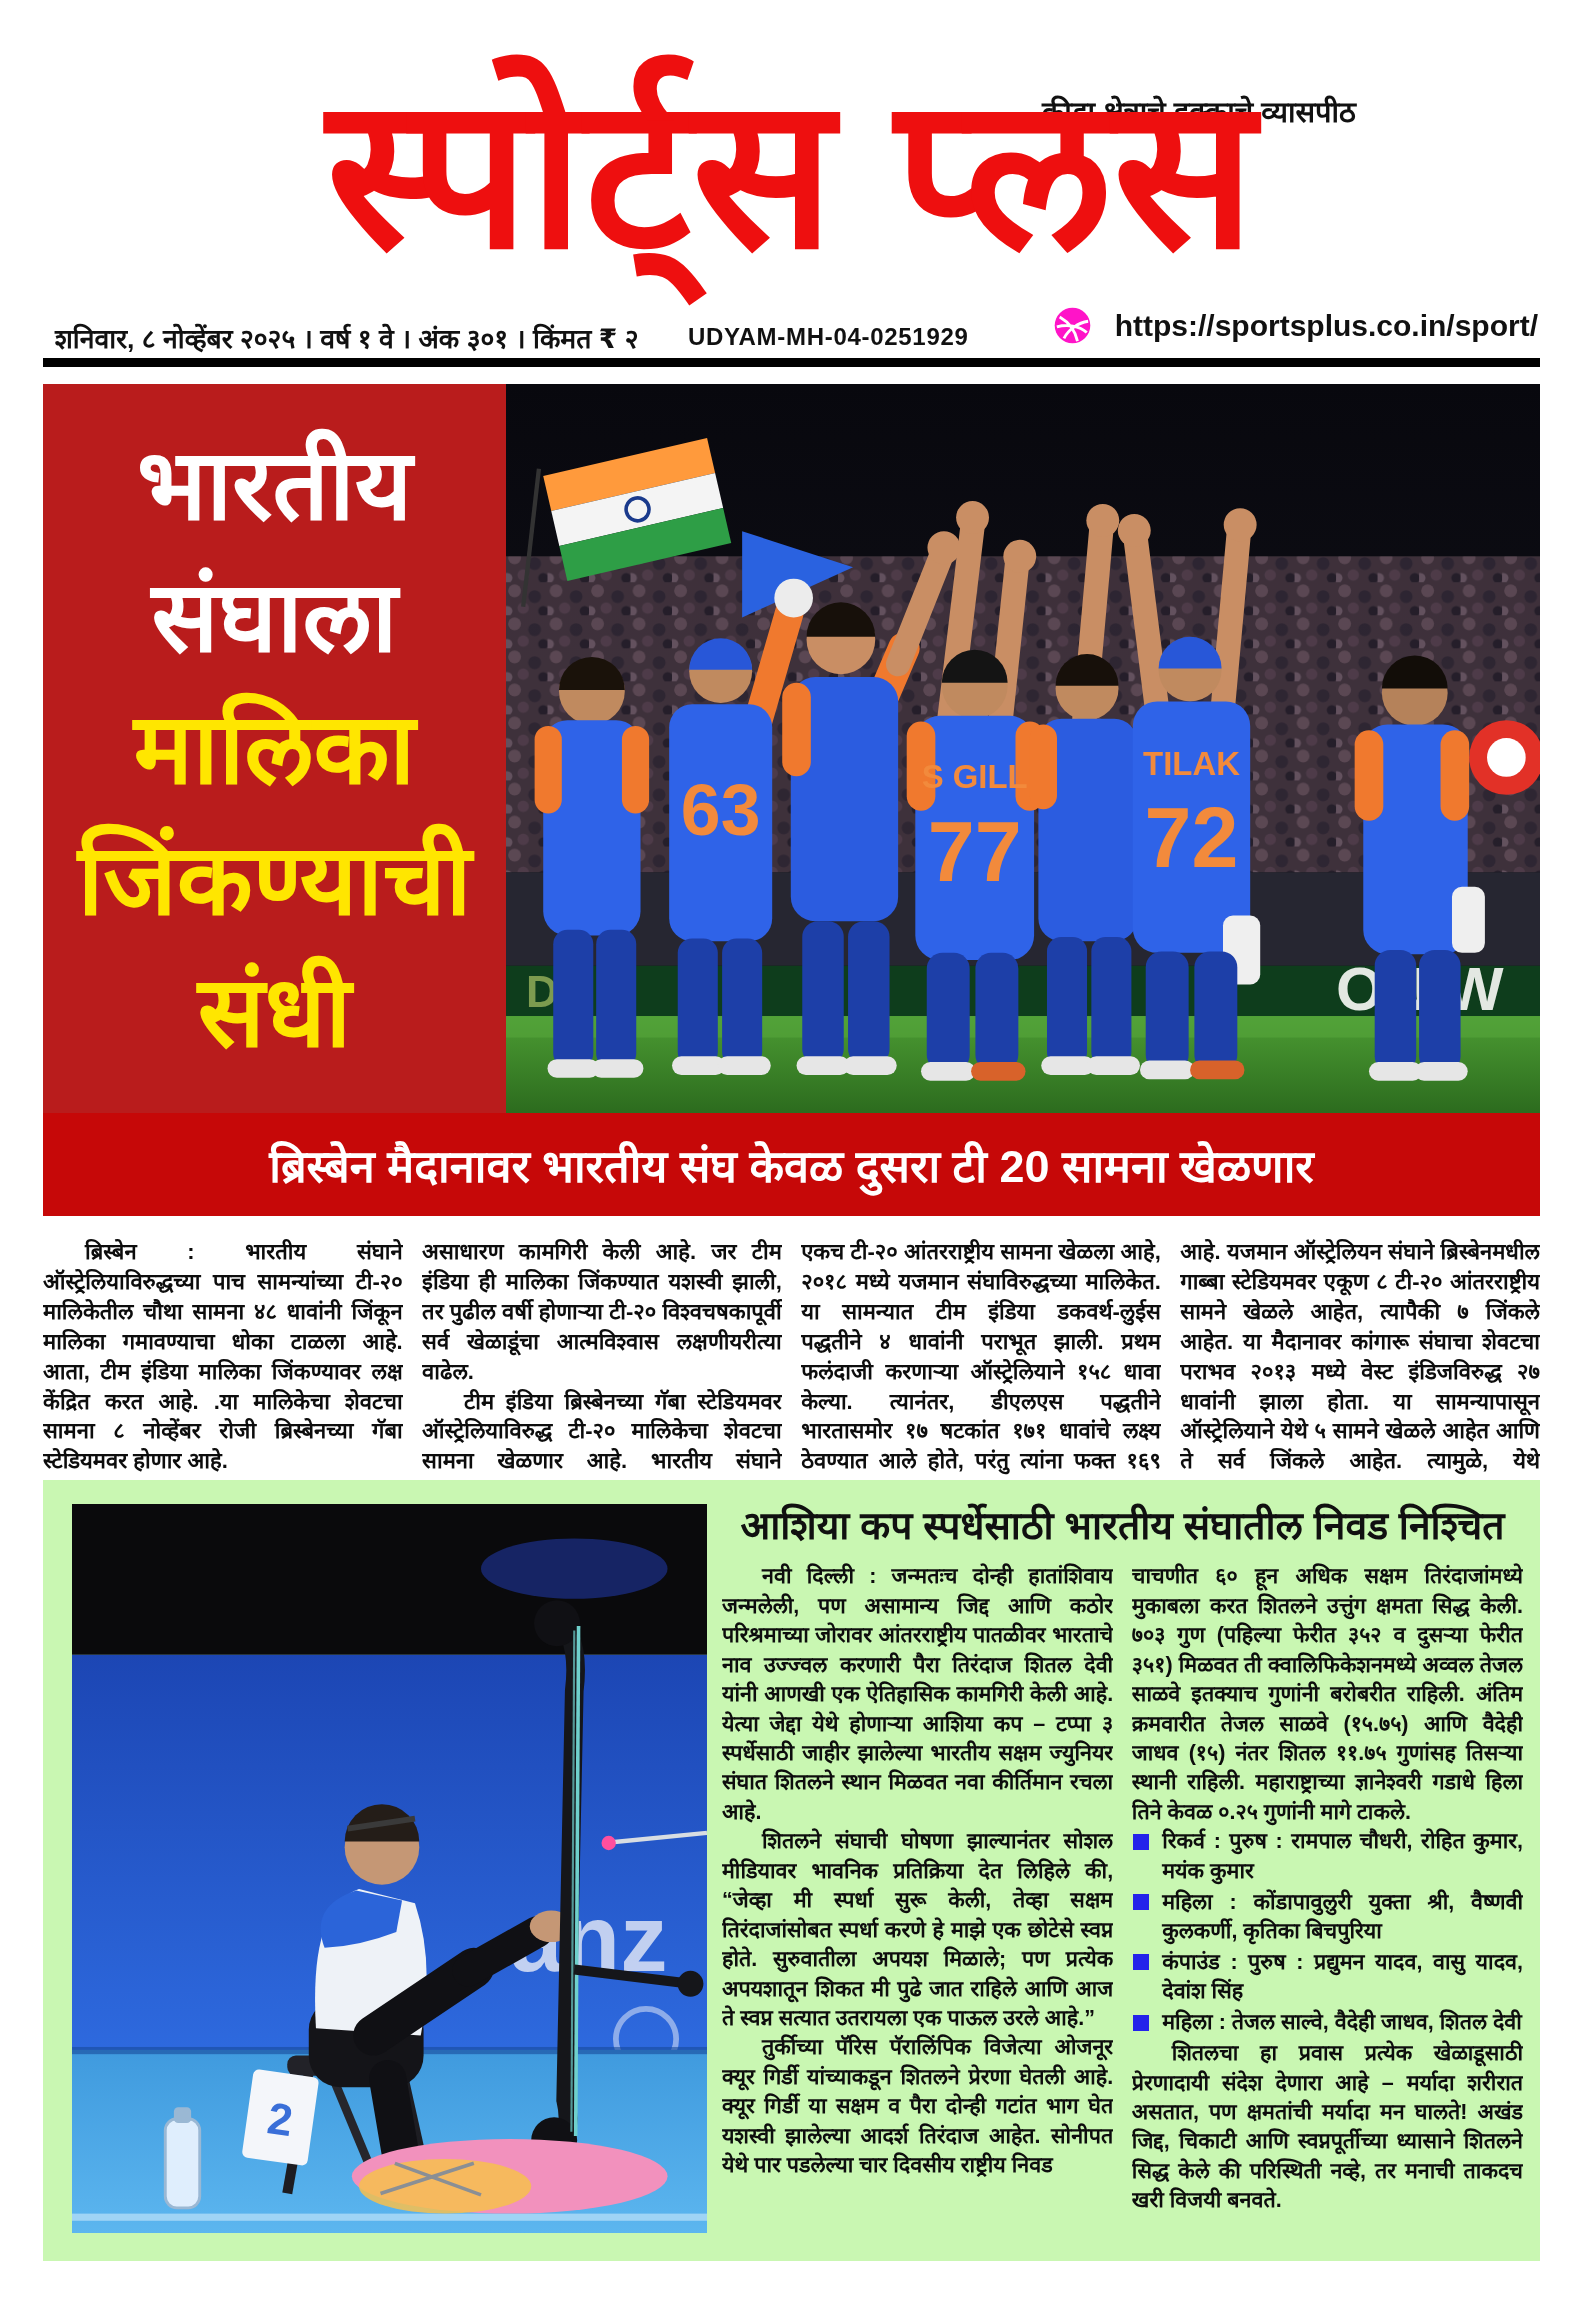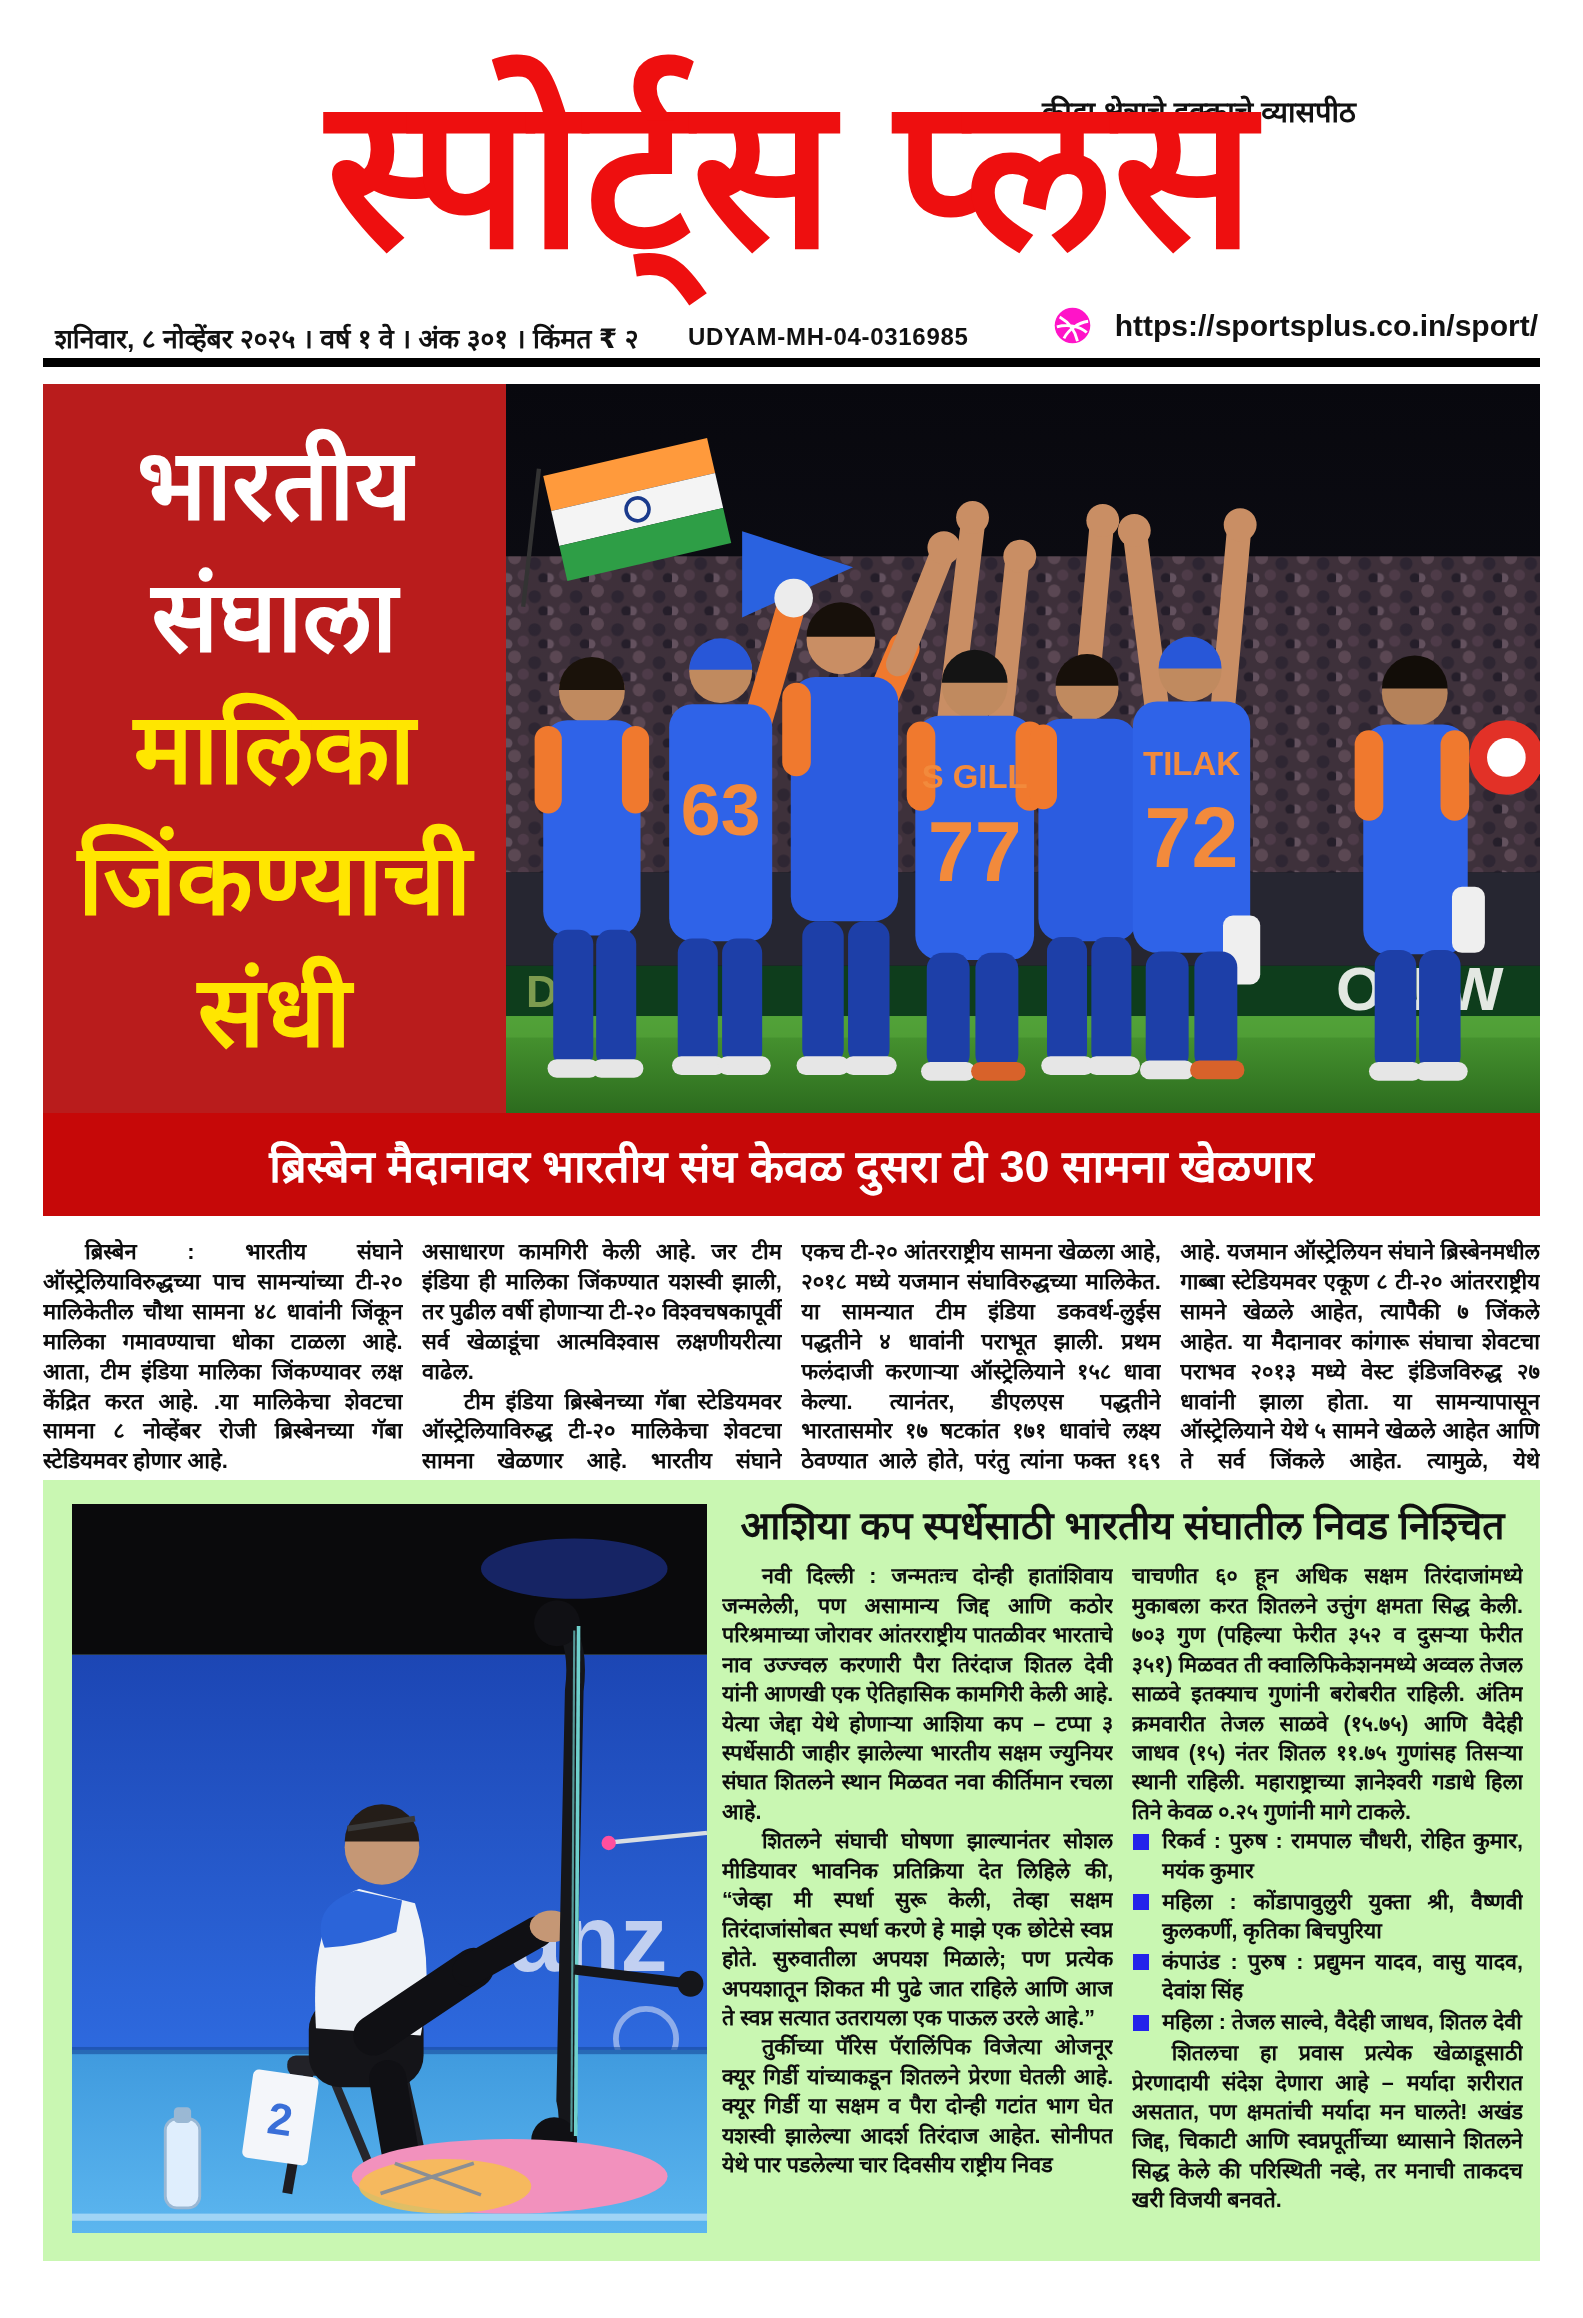--- a/index.html
+++ b/index.html
@@ -49,21 +49,21 @@
   svg text{font-family:"Liberation Sans","DejaVu Sans",sans-serif;}
 </style>
 </head>
 <body>
 
 <div class="page">
 
   <div class="tagline">क्रीडा क्षेत्राचे हक्काचे व्यासपीठ</div>
   <div class="masthead">स्पोर्ट्स प्लस</div>
   <div class="dateline">शनिवार, ८ नोव्हेंबर २०२५ । वर्ष १ वे । अंक ३०१ । किंमत ₹ २</div>
-  <div class="registration">UDYAM-MH-04-0316985</div>
+  <div class="registration">UDYAM-MH-04-0251929</div>
   <a class="website" href="#">
     <svg class="ball-icon" viewBox="0 0 52 52">
       <circle cx="26" cy="26" r="25" fill="#ff14c8"></circle>
       <path d="M8 14 C22 22 30 34 33 48 M14 44 C20 32 34 22 48 20 M4 28 C18 24 36 26 46 36" stroke="#ffffff" stroke-width="4" fill="none"></path>
     </svg>
     <span class="website-text">https://sportsplus.co.in/sport/</span>
   </a>
   <div class="header-rule"></div>
 
   <div class="story-box">
@@ -203,21 +203,21 @@
         <rect x="1306" y="482" width="40" height="126" rx="20" fill="#f0792e"></rect>
         <rect x="1322" y="700" width="46" height="92" rx="14" fill="#efefef"></rect>
         <rect x="1214" y="788" width="58" height="170" rx="22" fill="#1d3fa8"></rect>
         <rect x="1276" y="788" width="58" height="170" rx="22" fill="#1d3fa8"></rect>
         <rect x="1206" y="944" width="74" height="26" rx="13" fill="#e6e6e6"></rect>
         <rect x="1270" y="944" width="74" height="26" rx="13" fill="#e6e6e6"></rect>
       </g>
     </svg>
   </div>
 
-  <div class="banner">ब्रिस्बेन मैदानावर भारतीय संघ केवळ दुसरा टी 30 सामना खेळणार</div>
+  <div class="banner">ब्रिस्बेन मैदानावर भारतीय संघ केवळ दुसरा टी 20 सामना खेळणार</div>
 
   <div class="article">
     <div class="col">
       <p class="ind">ब्रिस्बेन : भारतीय संघाने ऑस्ट्रेलियाविरुद्धच्या पाच सामन्यांच्या टी-२० मालिकेतील चौथा सामना ४८ धावांनी जिंकून मालिका गमावण्याचा धोका टाळला आहे. आता, टीम इंडिया मालिका जिंकण्यावर लक्ष केंद्रित करत आहे. .या मालिकेचा शेवटचा सामना ८ नोव्हेंबर रोजी ब्रिस्बेनच्या गॅबा स्टेडियमवर होणार आहे.</p>
 
     </div>
     <div class="col">
       <p>असाधारण कामगिरी केली आहे. जर टीम इंडिया ही मालिका जिंकण्यात यशस्वी झाली, तर पुढील वर्षी होणाऱ्या टी-२० विश्वचषकापूर्वी सर्व खेळाडूंचा आत्मविश्वास लक्षणीयरीत्या वाढेल.</p>
       <p class="ind">टीम इंडिया ब्रिस्बेनच्या गॅबा स्टेडियमवर ऑस्ट्रेलियाविरुद्ध टी-२० मालिकेचा शेवटचा सामना खेळणार आहे. भारतीय संघाने आतापर्यंत तिथे फक्त</p>
     </div>

